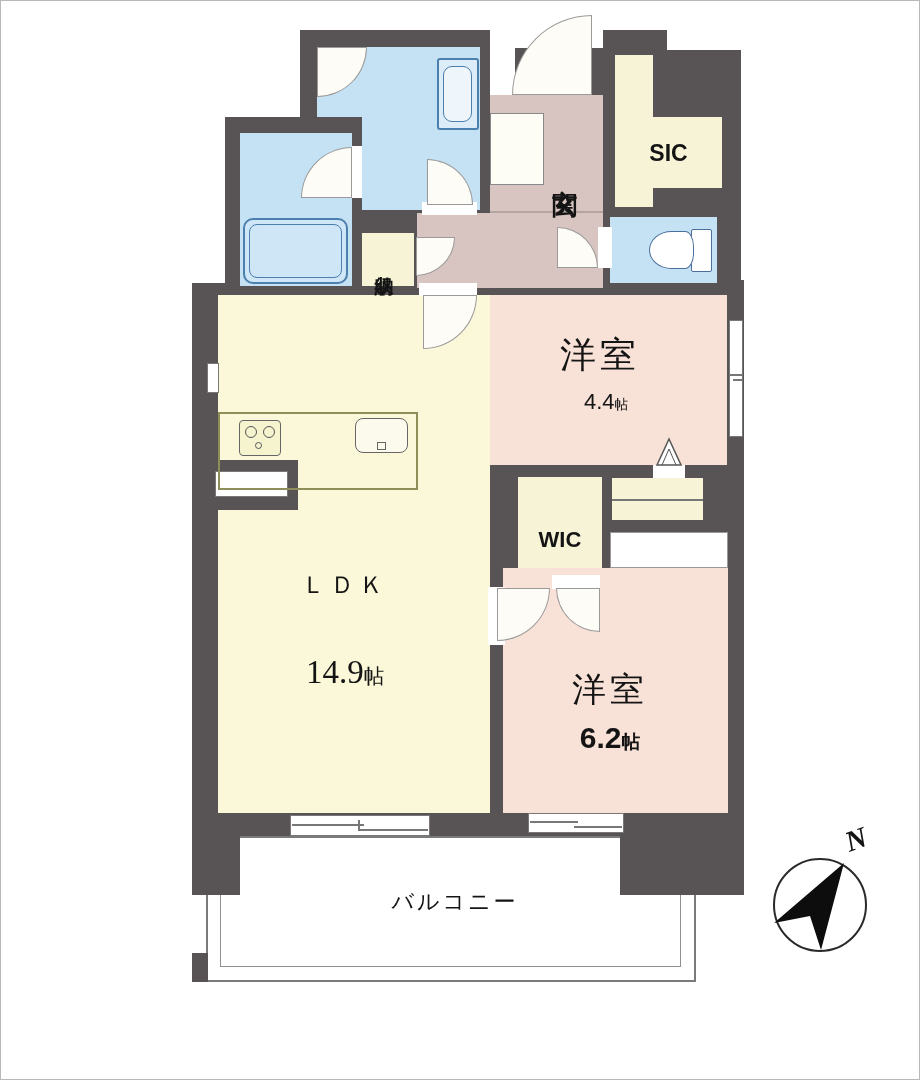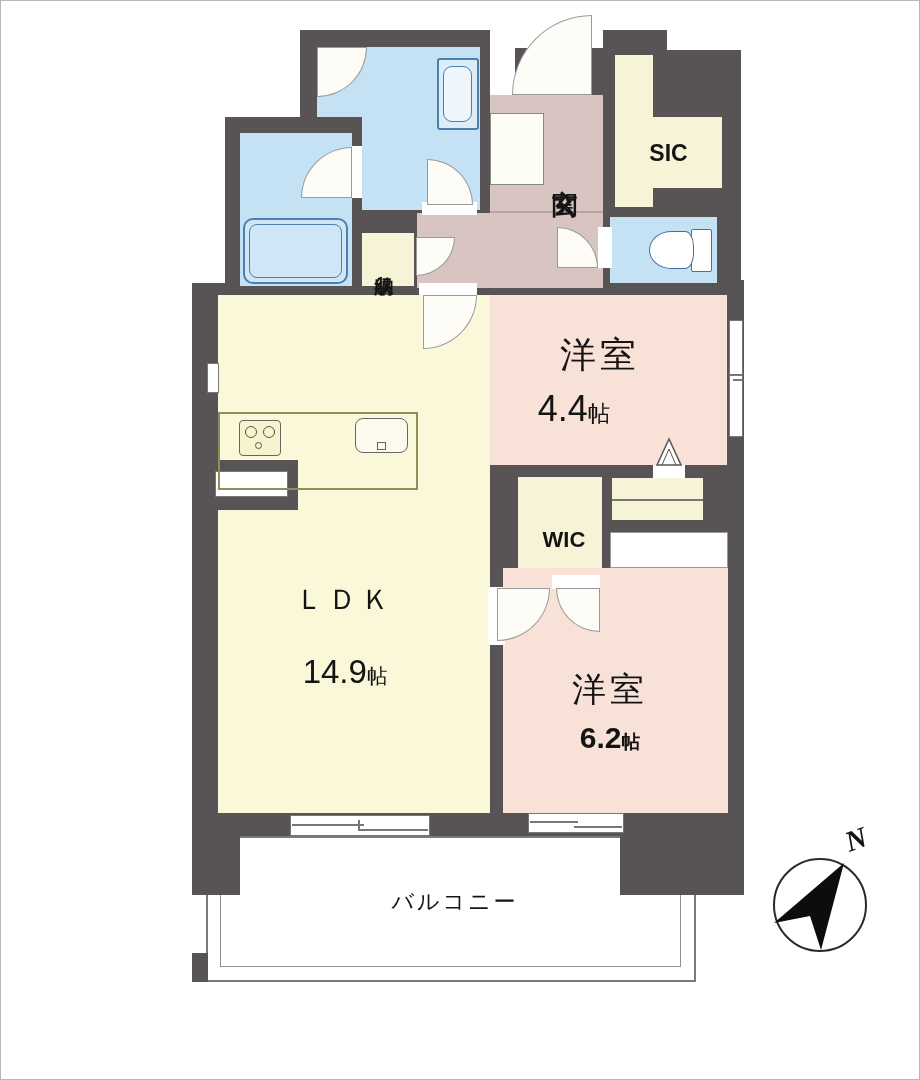--- a/index.html
+++ b/index.html
@@ -113,36 +113,36 @@
   <div class="abs fixture-blue" style="left:437px;top:58px;width:42px;height:72px;border-radius:3px;background:#dcedf9;">
     <div class="abs" style="left:4px;top:6px;width:29px;height:56px;border:1.5px solid #4a7fae;border-radius:9px;background:#eef6fc;"></div>
   </div>
   <div class="abs" style="left:649px;top:228px;width:64px;height:46px;">
     <div class="abs" style="left:42px;top:1px;width:21px;height:43px;border:1.5px solid #4a6f9c;border-radius:2px;background:#fff;"></div>
     <div class="abs" style="left:0px;top:3px;width:45px;height:38px;border:1.5px solid #4a6f9c;background:#fff;border-radius:50% 20% 20% 50% / 50% 40% 40% 50%;"></div>
   </div>
   <div class="abs" style="left:490px;top:113px;width:54px;height:72px;background:#fdfcf5;border:1px solid #888;"></div>
   <div class="abs" style="left:490px;top:211px;width:113px;height:2px;background:#b5a5a2;"></div>
 
-  <div class="label" style="left:230px;top:585px;width:230px;font-size:28px;letter-spacing:5px;font-family:Liberation Serif, serif;">ＬＤＫ</div>
-  <div class="label" style="left:230px;top:655px;width:230px;font-size:33px;">
+  <div class="label" style="left:230px;top:573px;width:230px;font-size:24px;letter-spacing:5px;font-family:Liberation Serif, serif;">ＬＤＫ</div>
+  <div class="label" style="left:230px;top:655px;width:230px;font-size:33px;font-family:Liberation Serif, serif;">
     <span>14.9</span><span class="unit">帖</span>
   </div>
 
   <div class="label" style="left:490px;top:336px;width:220px;font-size:36px;letter-spacing:4px;">洋室</div>
-  <div class="label" style="left:464px;top:390px;width:220px;font-size:36px;">
+  <div class="label" style="left:496px;top:390px;width:220px;font-size:22px;">
     <span>4.4</span><span class="unit">帖</span>
   </div>
 
   <div class="label" style="left:505px;top:672px;width:210px;font-size:34px;letter-spacing:4px;">洋室</div>
   <div class="label" style="left:505px;top:722px;width:210px;font-size:30px;font-weight:bold;">
     <span>6.2</span><span class="unit">帖</span>
   </div>
 
-  <div class="label" style="left:518px;top:528px;width:92px;font-size:22px;font-weight:bold;">WIC</div>
+  <div class="label" style="left:518px;top:528px;width:84px;font-size:22px;font-weight:bold;">WIC</div>
   <div class="label" style="left:615px;top:141px;width:107px;font-size:23px;font-weight:bold;">SIC</div>
   <div class="label vtext" style="left:552px;top:142px;height:62px;font-size:25px;">玄関</div>
   <div class="label vtext" style="left:374px;top:236px;height:52px;font-size:19px;letter-spacing:2px;">収納</div>
   <div class="label" style="left:300px;top:890px;width:310px;font-size:22px;letter-spacing:3px;">バルコニー</div>
 
   <div class="abs" style="left:773px;top:858px;width:94px;height:94px;border:2px solid #2a2a2a;border-radius:50%;background:#fff;"></div>
   <svg class="abs" style="left:773px;top:858px;" width="94" height="94" viewBox="0 0 94 94">
     <polygon points="71,5 1,65 37,58 48,92" fill="#0d0d0d"></polygon>
   </svg>
   <div class="label" style="left:836px;top:824px;width:40px;font-size:29px;font-weight:bold;font-style:italic;font-family:'Liberation Serif','DejaVu Serif',serif;transform:rotate(-20deg);">N</div>

